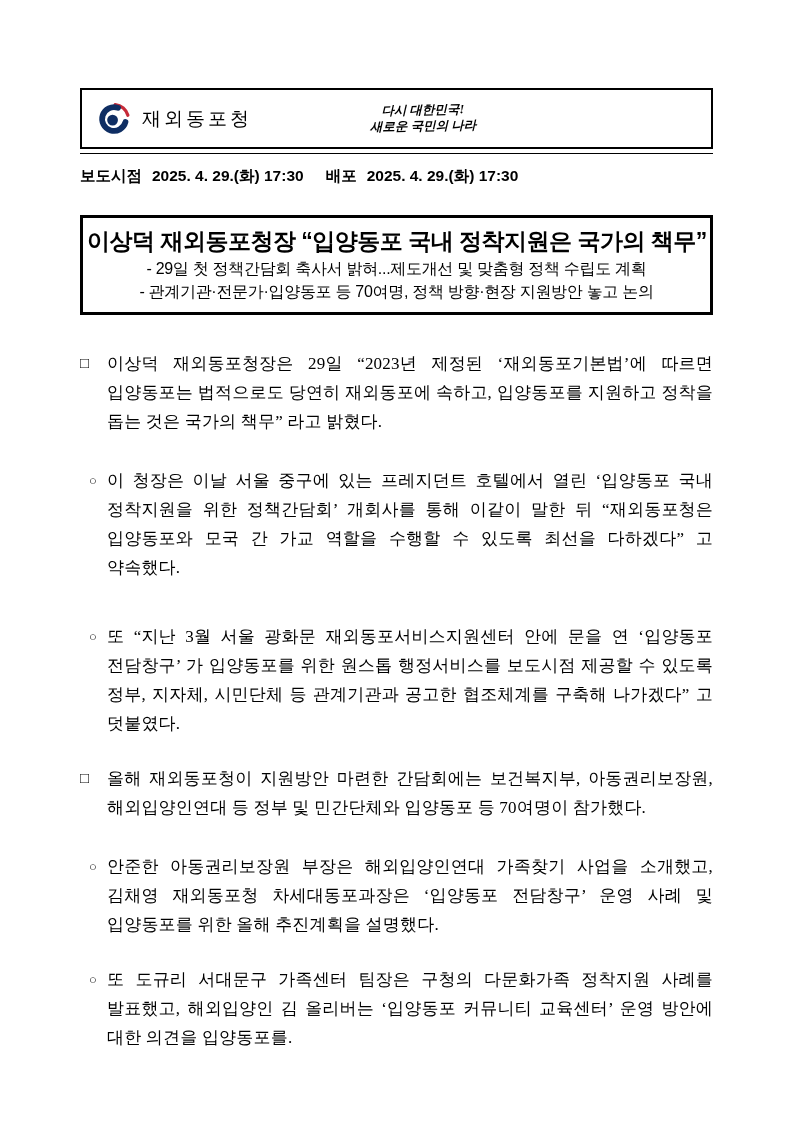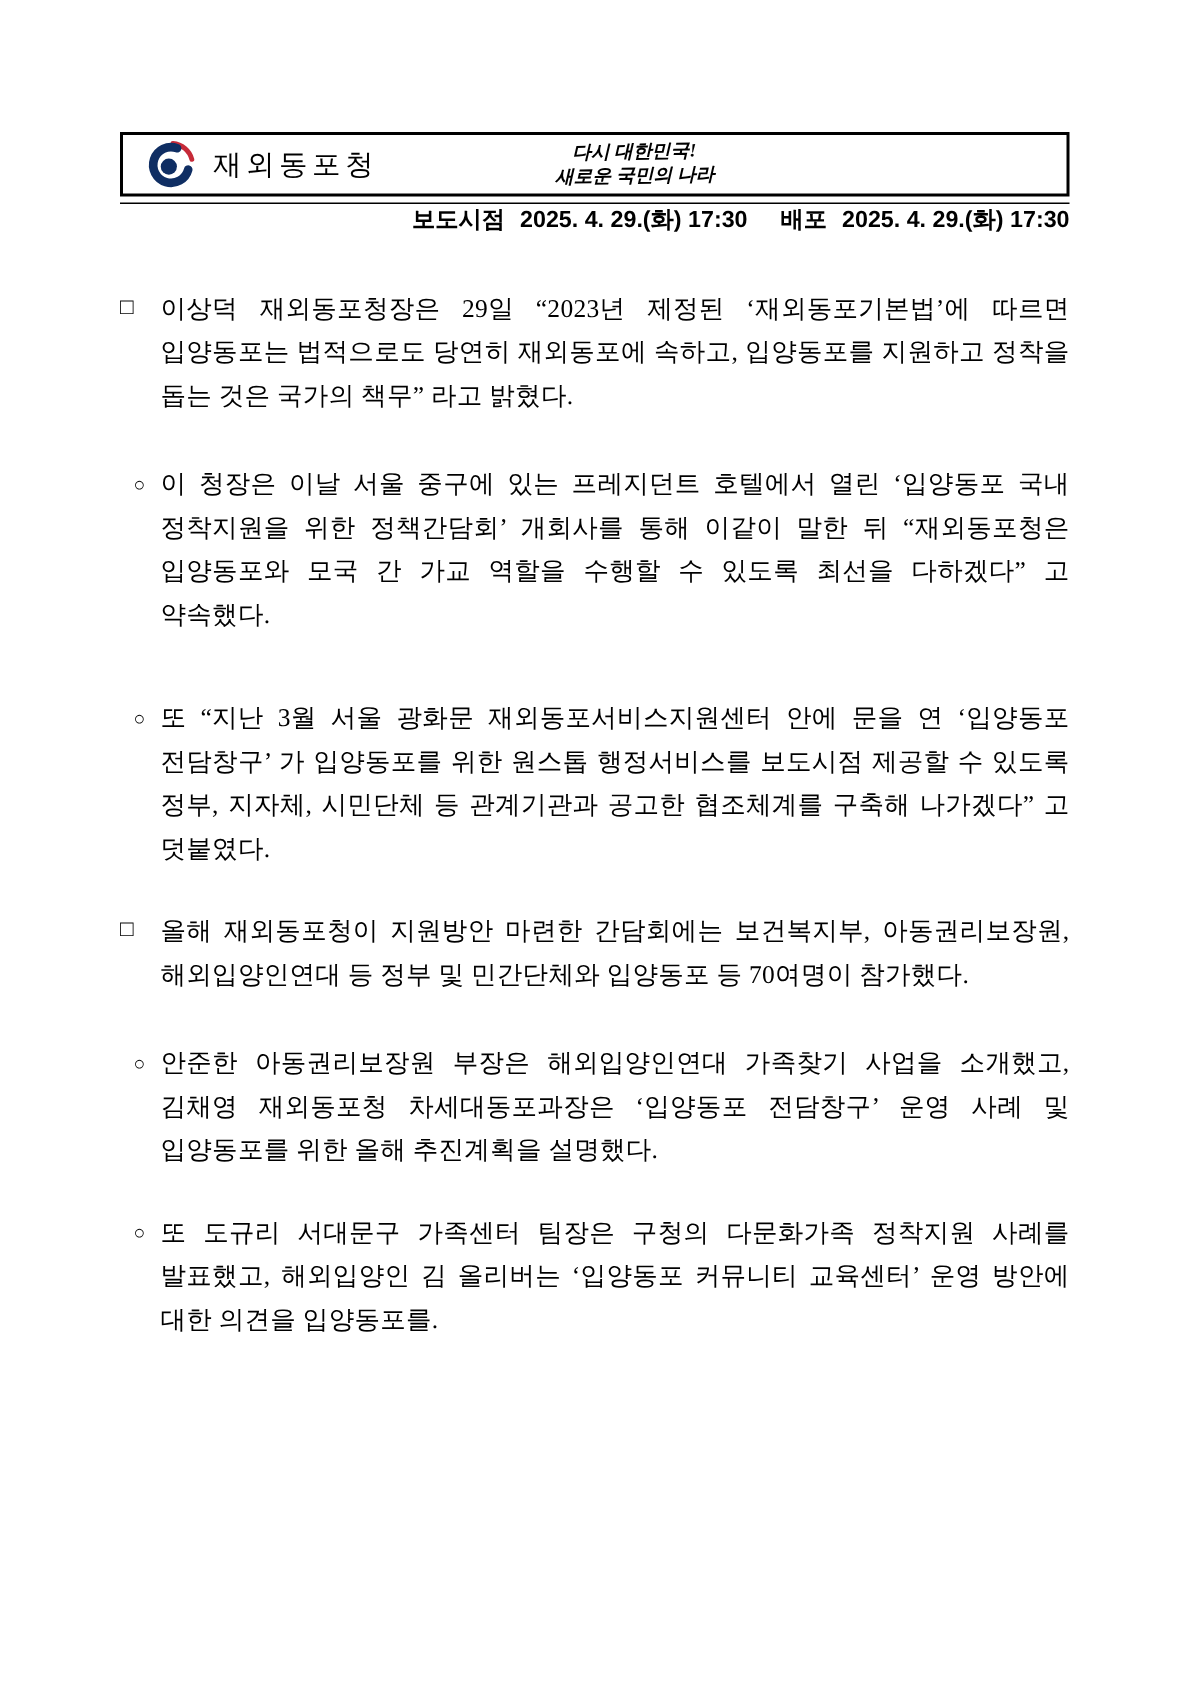--- a/index.html
+++ b/index.html
@@ -16,21 +16,21 @@
     margin: 0 auto;
     background: #ffffff;
     box-sizing: border-box;
     padding: 88px 80px 0 80px;
     overflow: hidden;
   }
   
   .header-box {
     box-sizing: border-box;
     width: 633px;
-    height: 43px;
+    height: 61px;
     border: 2px solid #000;
     display: flex;
     align-items: center;
     padding: 0 10px 0 14px;
   }
   .header-rule {
     width: 633px;
     height: 0;
     border-top: 1.5px solid #000;
     margin-top: 4px;
@@ -60,22 +60,23 @@
     text-align: center;
     font-style: italic;
     font-size: 12.5px;
     line-height: 1.25;
     transform: rotate(-1deg);
     font-weight: 600;
   }
   
   .date-line {
     width: 633px;
-    display: flex;
-    justify-content: flex-end;
+    margin-top: 12px;
+    display: flex;
+    justify-content: flex-start;
     align-items: baseline;
     font-family: "Liberation Sans", "DejaVu Sans", sans-serif;
     font-weight: bold;
     font-size: 15.5px;
     gap: 10px;
     white-space: nowrap;
   }
   .date-line .label-distribute { margin-left: 12px; }
   
   .title-box {
@@ -158,20 +159,25 @@
   </div>
   <div class="header-rule"></div>
 
   <div class="date-line">
     <span>보도시점</span>
     <span>2025. 4. 29.(화) 17:30</span>
     <span class="label-distribute">배포</span>
     <span>2025. 4. 29.(화) 17:30</span>
   </div>
 
+  <div class="title-box">
+    <div class="headline">이상덕 재외동포청장 “입양동포 국내 정착지원은 국가의 책무”</div>
+    <div class="headline-sub">- 29일 첫 정책간담회 축사서 밝혀...제도개선 및 맞춤형 정책 수립도 계획</div>
+    <div class="headline-sub">- 관계기관·전문가·입양동포 등 70여명, 정책 방향·현장 지원방안 놓고 논의</div>
+  </div>
 
   <div class="body-text">
 
     <div class="para main">
       <span class="bullet">□</span>
       <div class="ptext">이상덕 재외동포청장은 29일 “2023년 제정된 ‘재외동포기본법’에 따르면 입양동포는 법적으로도 당연히 재외동포에 속하고, 입양동포를 지원하고 정착을 돕는 것은 국가의 책무” 라고 밝혔다.</div>
     </div>
 
     <div class="para sub p2">
       <span class="bullet">○</span>

